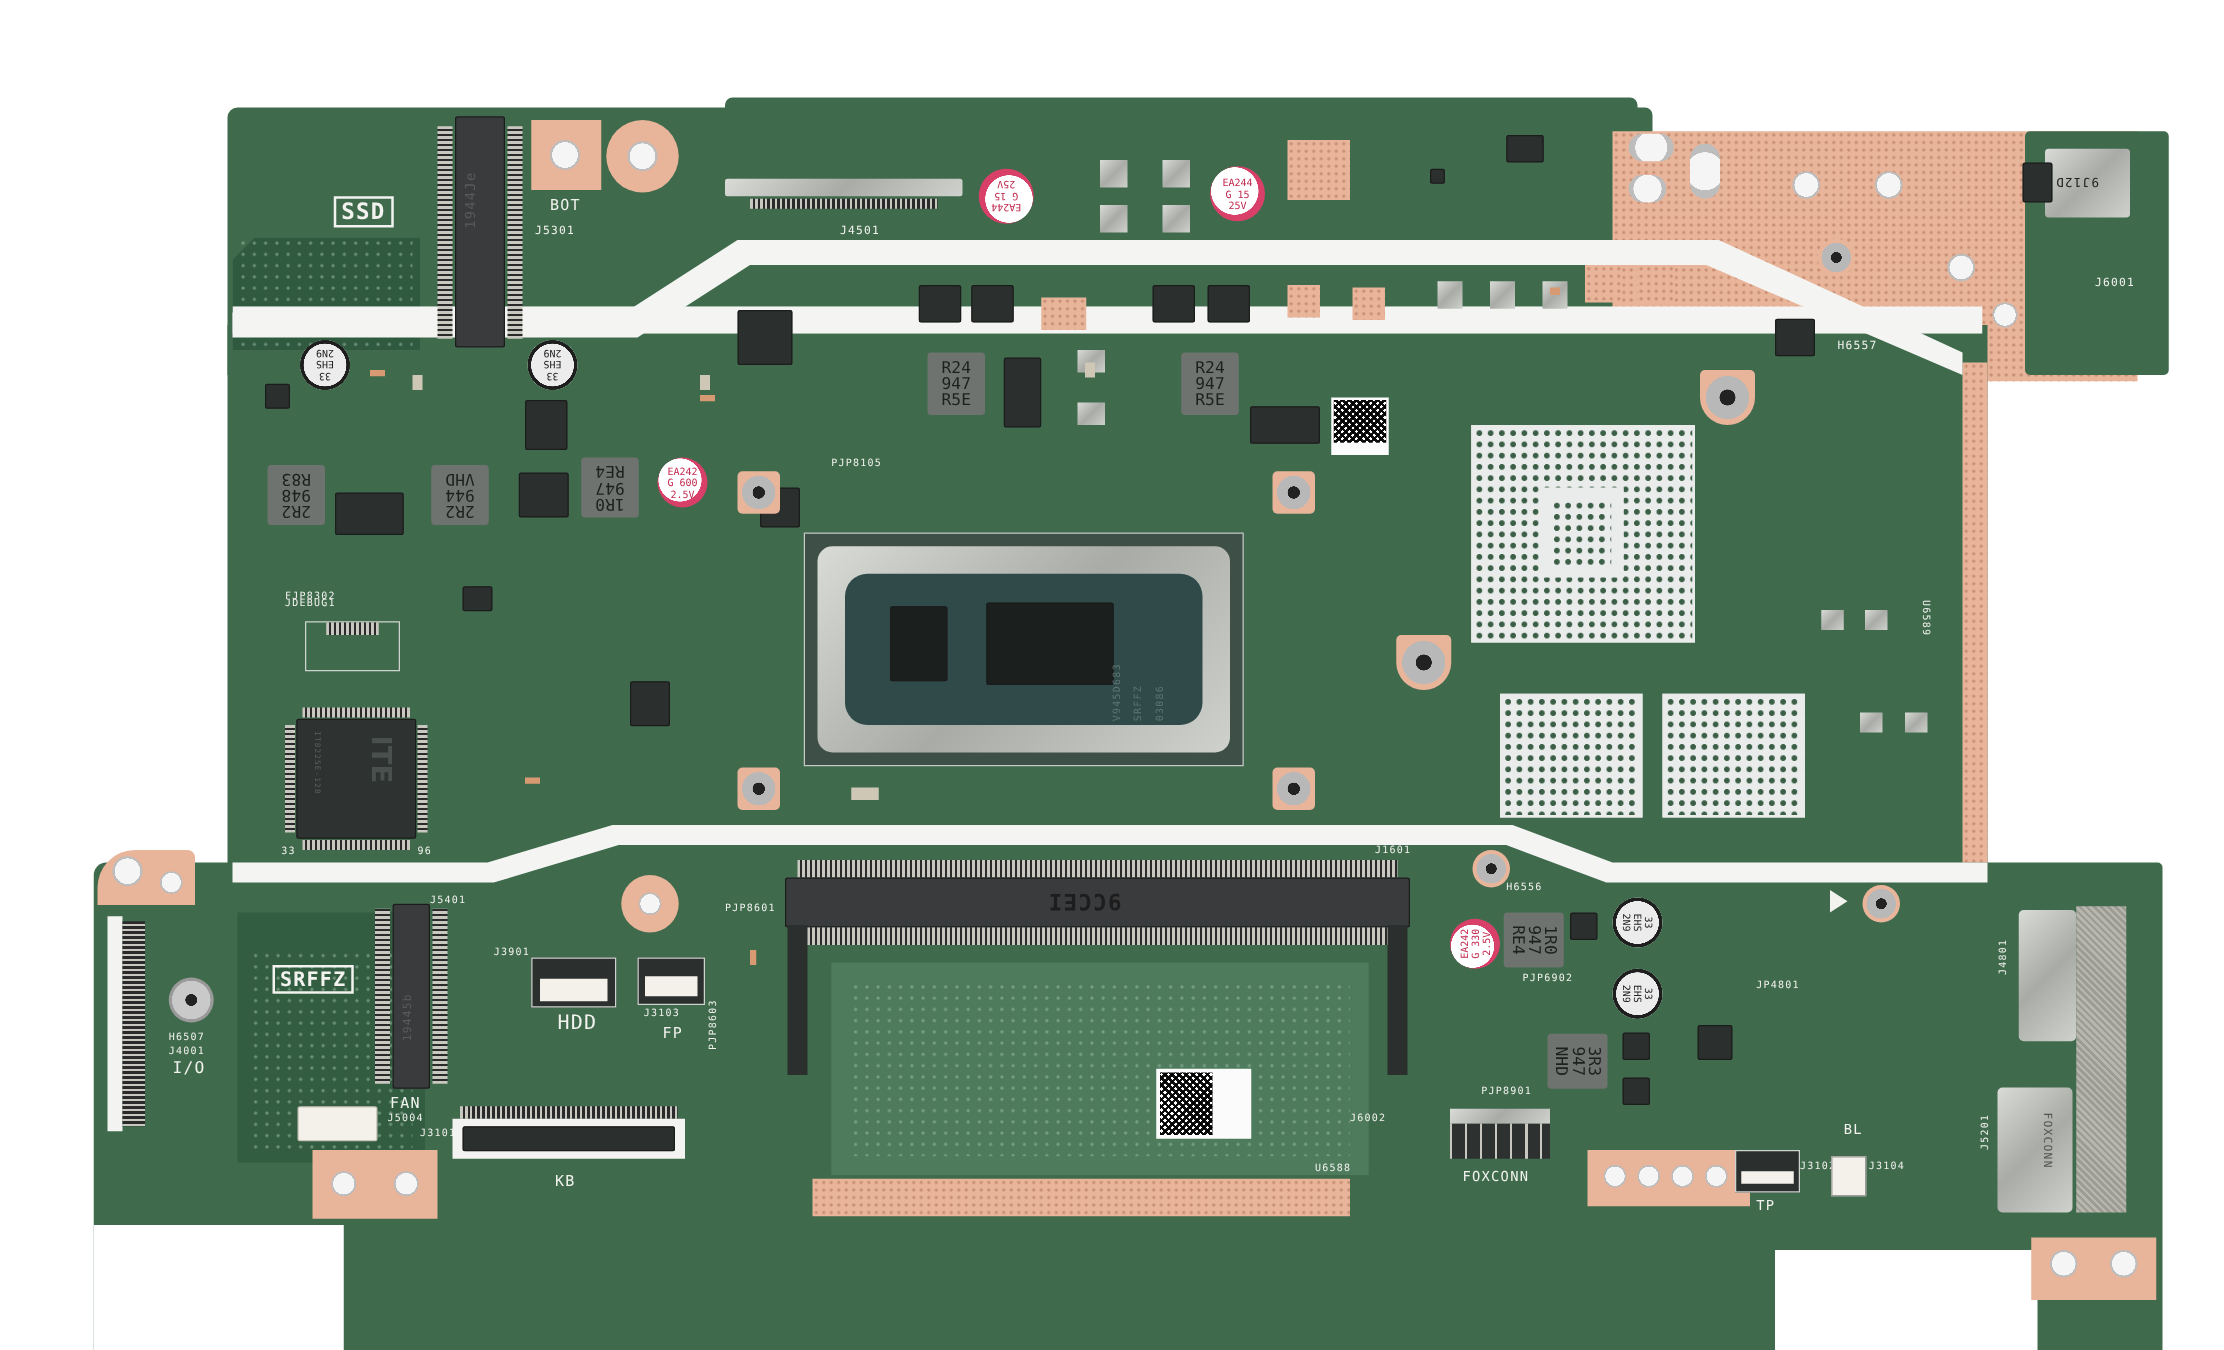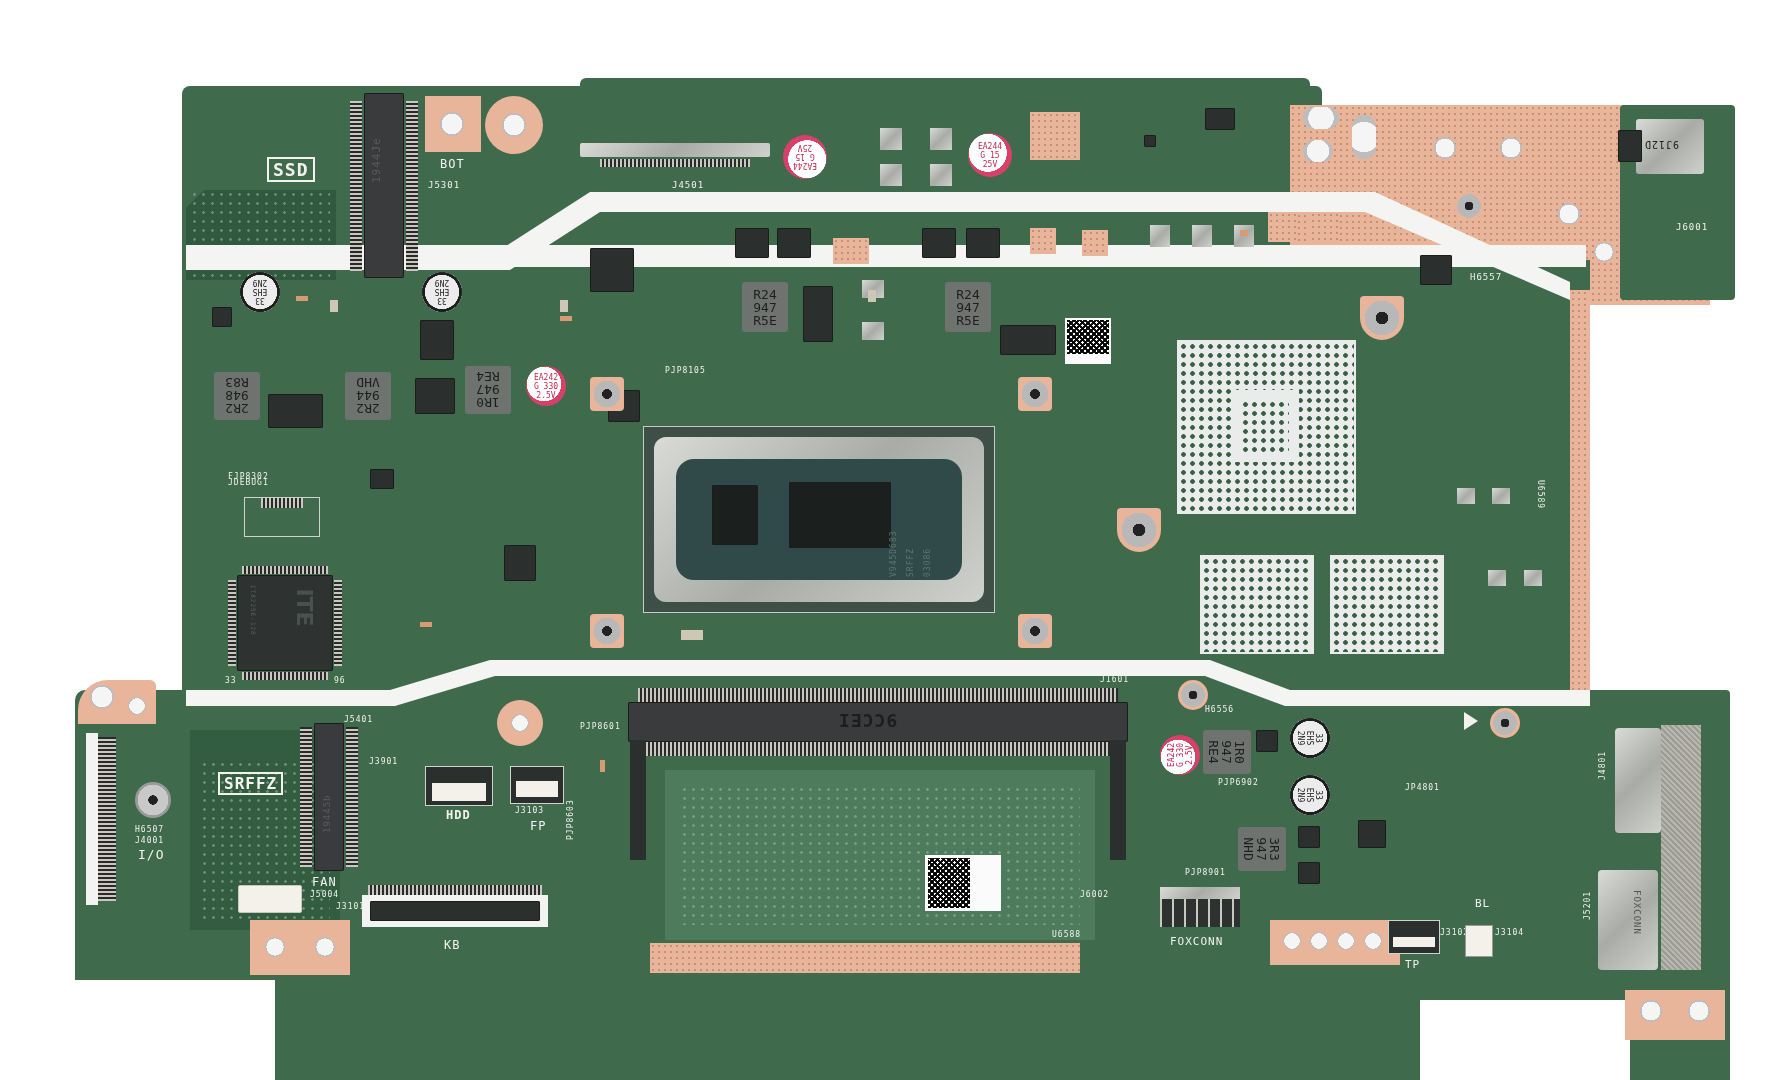--- a/index.html
+++ b/index.html
@@ -125,21 +125,21 @@
 R83</div>
   <div class="abs chip" style="left:268px;top:394px;width:55px;height:34px;"></div>
   <div class="abs inductor" style="left:345px;top:372px;width:46px;height:48px;transform:rotate(180deg);">2R2
 944
 VHD</div>
   <div class="abs chip" style="left:415px;top:378px;width:40px;height:36px;"></div>
   <div class="abs inductor" style="left:465px;top:366px;width:46px;height:48px;transform:rotate(180deg);">1R0
 947
 RE4</div>
   <div class="abs cap cap-red" style="left:526px;top:366px;width:40px;height:40px;">EA242
-G 330
+G 600
 2.5V</div>
   <div class="abs chip" style="left:420px;top:320px;width:34px;height:40px;"></div>
   <div class="abs chip" style="left:212px;top:307px;width:20px;height:20px;"></div>
 
   <div class="abs inductor" style="left:742px;top:282px;width:46px;height:50px;">R24
 947
 R5E</div>
   <div class="abs chip" style="left:803px;top:286px;width:30px;height:56px;"></div>
   <div class="abs metal" style="left:862px;top:280px;width:22px;height:18px;"></div>
   <div class="abs metal" style="left:862px;top:322px;width:22px;height:18px;"></div>
@@ -237,25 +237,25 @@
   <div class="abs silk" style="left:344px;top:715px;font-size:8px;">J5401</div>
   <div class="abs silk" style="left:312px;top:875px;font-size:12px;">FAN</div>
   <div class="abs silk" style="left:310px;top:890px;font-size:8px;">J5004</div>
   <div class="abs" style="left:238px;top:885px;width:62px;height:26px;background:#f3f1ea;border-radius:2px;border:1px solid #c9c6bd;"></div>
   <div class="abs copper" style="left:250px;top:920px;width:100px;height:55px;"></div>
   <div class="abs hole" style="left:265px;top:937px;width:20px;height:20px;"></div>
   <div class="abs hole" style="left:315px;top:937px;width:20px;height:20px;"></div>
 
   <div class="abs copper" style="left:497px;top:700px;width:46px;height:46px;border-radius:50%;"></div>
   <div class="abs hole" style="left:511px;top:714px;width:18px;height:18px;"></div>
-  <div class="abs silk" style="left:369px;top:757px;font-size:8px;">J3901</div>
+  <div class="abs silk" style="left:395px;top:757px;font-size:8px;">J3901</div>
   <div class="abs" style="left:425px;top:766px;width:66px;height:38px;background:#2b2f2d;border:1px solid #cfd3cf;">
     <div class="abs" style="left:6px;top:16px;width:54px;height:18px;background:#f3f1ea;"></div>
   </div>
-  <div class="abs silk" style="left:446px;top:808px;font-size:12px;font-weight:bold;">HDD</div>
+  <div class="abs silk" style="left:446px;top:808px;font-size:16px;">HDD</div>
   <div class="abs" style="left:510px;top:766px;width:52px;height:36px;background:#2b2f2d;border:1px solid #cfd3cf;">
     <div class="abs" style="left:5px;top:14px;width:42px;height:16px;background:#f3f1ea;"></div>
   </div>
   <div class="abs silk" style="left:515px;top:806px;font-size:8px;">J3103</div>
   <div class="abs silk" style="left:530px;top:819px;font-size:12px;">FP</div>
   <div class="abs silk" style="left:580px;top:722px;font-size:8px;">PJP8601</div>
   <div class="abs silk" style="left:566px;top:840px;font-size:8px;transform:rotate(-90deg);transform-origin:left top;">PJP8603</div>
 
   <div class="abs" style="left:362px;top:885px;width:186px;height:42px;">
     <div class="abs pins" style="left:6px;top:0;width:174px;height:10px;"></div>

